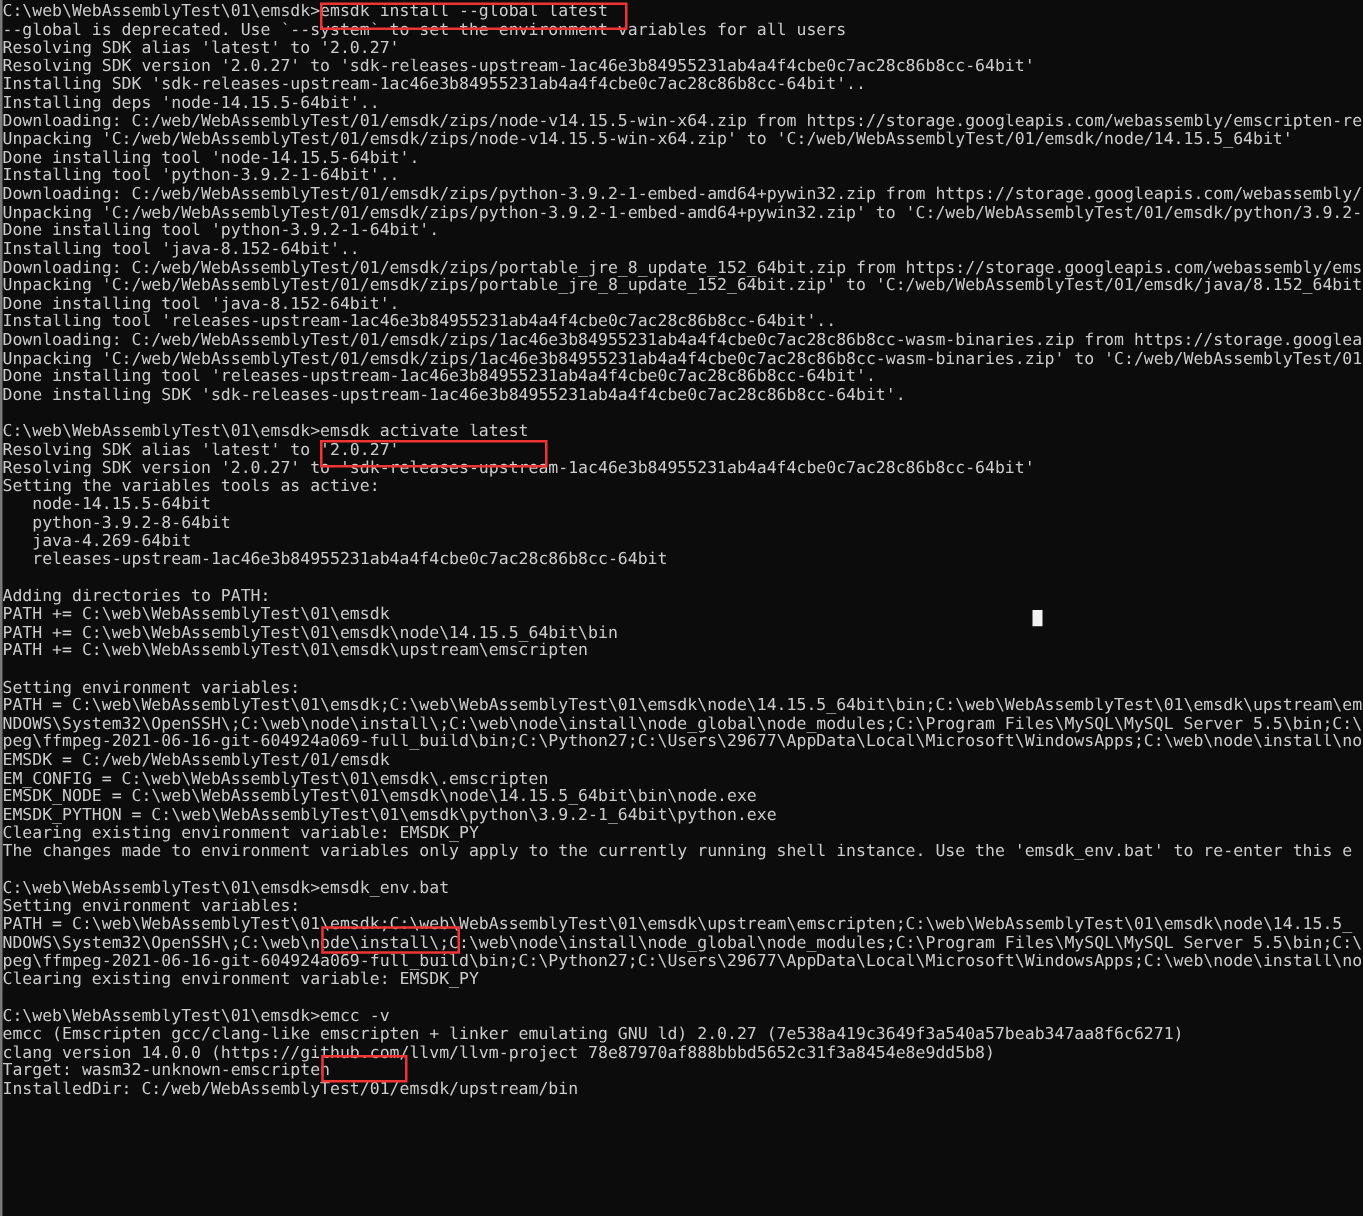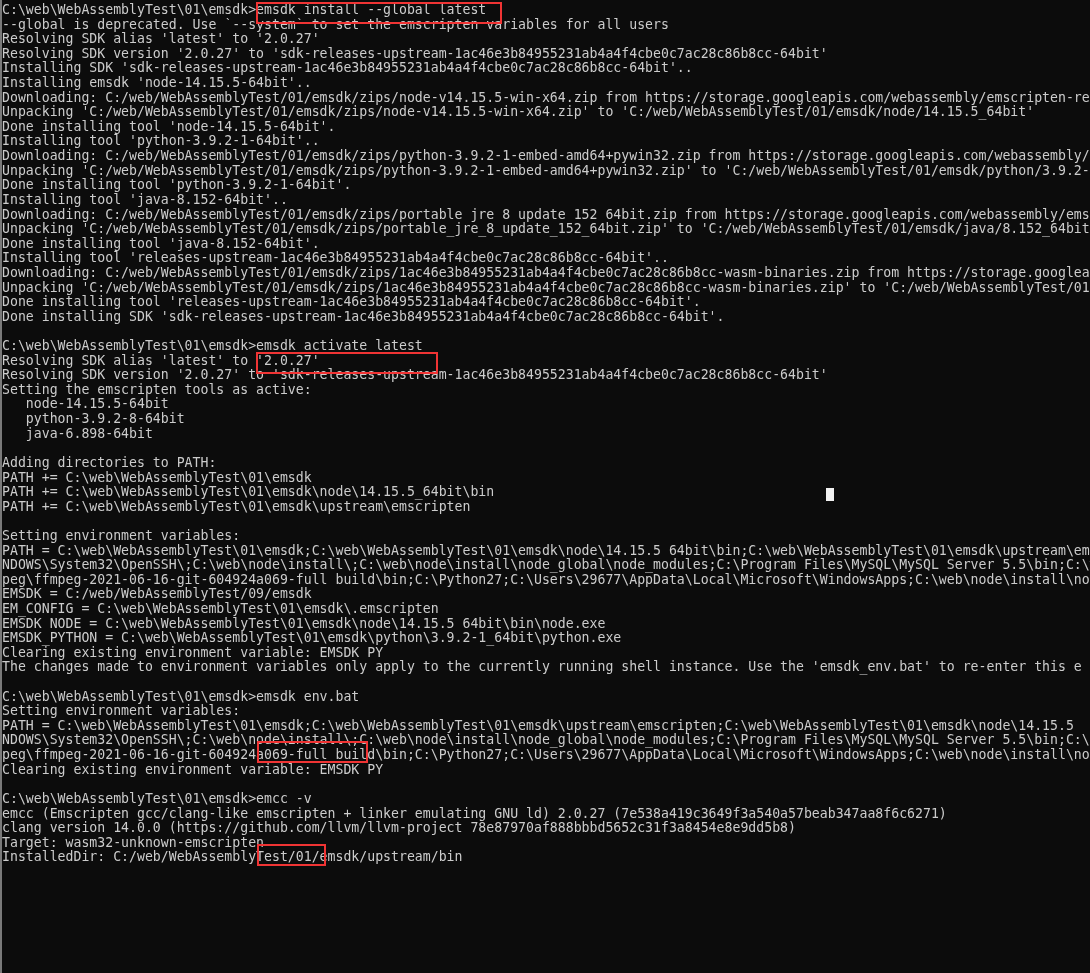--- a/index.html
+++ b/index.html
@@ -56,60 +56,61 @@
 </style>
 </head>
 <body>
 
 <div id="terminal">
 
   <div id="left-gutter"></div>
 
   <div id="screen-area">
       <div class="line">C:\web\WebAssemblyTest\01\emsdk&gt;emsdk install --global latest</div>
-      <div class="line">--global is deprecated. Use `--system` to set the emscripten variables for all users</div>
+      <div class="line">--global is deprecated. Use `--system` to set the environment variables for all users</div>
       <div class="line">Resolving SDK alias 'latest' to '2.0.27'</div>
       <div class="line">Resolving SDK version '2.0.27' to 'sdk-releases-upstream-1ac46e3b84955231ab4a4f4cbe0c7ac28c86b8cc-64bit'</div>
       <div class="line">Installing SDK 'sdk-releases-upstream-1ac46e3b84955231ab4a4f4cbe0c7ac28c86b8cc-64bit'..</div>
-      <div class="line">Installing emsdk 'node-14.15.5-64bit'..</div>
+      <div class="line">Installing deps 'node-14.15.5-64bit'..</div>
       <div class="line">Downloading: C:/web/WebAssemblyTest/01/emsdk/zips/node-v14.15.5-win-x64.zip from https://storage.googleapis.com/webassembly/emscripten-releases-builds/deps/node-v14.15.5-win-x64.zip, 30819697 Bytes</div>
       <div class="line">Unpacking 'C:/web/WebAssemblyTest/01/emsdk/zips/node-v14.15.5-win-x64.zip' to 'C:/web/WebAssemblyTest/01/emsdk/node/14.15.5_64bit'</div>
       <div class="line">Done installing tool 'node-14.15.5-64bit'.</div>
       <div class="line">Installing tool 'python-3.9.2-1-64bit'..</div>
       <div class="line">Downloading: C:/web/WebAssemblyTest/01/emsdk/zips/python-3.9.2-1-embed-amd64+pywin32.zip from https://storage.googleapis.com/webassembly/emscripten-releases-builds/deps/python-3.9.2-1-embed-amd64+pywin32.zip, 13232560 Bytes</div>
       <div class="line">Unpacking 'C:/web/WebAssemblyTest/01/emsdk/zips/python-3.9.2-1-embed-amd64+pywin32.zip' to 'C:/web/WebAssemblyTest/01/emsdk/python/3.9.2-1_64bit'</div>
       <div class="line">Done installing tool 'python-3.9.2-1-64bit'.</div>
       <div class="line">Installing tool 'java-8.152-64bit'..</div>
       <div class="line">Downloading: C:/web/WebAssemblyTest/01/emsdk/zips/portable_jre_8_update_152_64bit.zip from https://storage.googleapis.com/webassembly/emscripten-releases-builds/deps/portable_jre_8_update_152_64bit.zip, 69241499 Bytes</div>
       <div class="line">Unpacking 'C:/web/WebAssemblyTest/01/emsdk/zips/portable_jre_8_update_152_64bit.zip' to 'C:/web/WebAssemblyTest/01/emsdk/java/8.152_64bit'</div>
       <div class="line">Done installing tool 'java-8.152-64bit'.</div>
       <div class="line">Installing tool 'releases-upstream-1ac46e3b84955231ab4a4f4cbe0c7ac28c86b8cc-64bit'..</div>
       <div class="line">Downloading: C:/web/WebAssemblyTest/01/emsdk/zips/1ac46e3b84955231ab4a4f4cbe0c7ac28c86b8cc-wasm-binaries.zip from https://storage.googleapis.com/webassembly/emscripten-releases-builds/win/1ac46e3b84955231ab4a4f4cbe0c7ac28c86b8cc/wasm-binaries.zip</div>
       <div class="line">Unpacking 'C:/web/WebAssemblyTest/01/emsdk/zips/1ac46e3b84955231ab4a4f4cbe0c7ac28c86b8cc-wasm-binaries.zip' to 'C:/web/WebAssemblyTest/01/emsdk/upstream'</div>
       <div class="line">Done installing tool 'releases-upstream-1ac46e3b84955231ab4a4f4cbe0c7ac28c86b8cc-64bit'.</div>
       <div class="line">Done installing SDK 'sdk-releases-upstream-1ac46e3b84955231ab4a4f4cbe0c7ac28c86b8cc-64bit'.</div>
       <div class="line blank">&nbsp;</div>
       <div class="line">C:\web\WebAssemblyTest\01\emsdk&gt;emsdk activate latest</div>
       <div class="line">Resolving SDK alias 'latest' to '2.0.27'</div>
       <div class="line">Resolving SDK version '2.0.27' to 'sdk-releases-upstream-1ac46e3b84955231ab4a4f4cbe0c7ac28c86b8cc-64bit'</div>
-      <div class="line">Setting the emscripten tools as active:</div>
+      <div class="line">Setting the variables tools as active:</div>
       <div class="line">   node-14.15.5-64bit</div>
       <div class="line">   python-3.9.2-8-64bit</div>
-      <div class="line">   java-6.898-64bit</div>
+      <div class="line">   java-4.269-64bit</div>
+      <div class="line">   releases-upstream-1ac46e3b84955231ab4a4f4cbe0c7ac28c86b8cc-64bit</div>
       <div class="line blank">&nbsp;</div>
       <div class="line">Adding directories to PATH:</div>
       <div class="line">PATH += C:\web\WebAssemblyTest\01\emsdk</div>
       <div class="line">PATH += C:\web\WebAssemblyTest\01\emsdk\node\14.15.5_64bit\bin</div>
       <div class="line">PATH += C:\web\WebAssemblyTest\01\emsdk\upstream\emscripten</div>
       <div class="line blank">&nbsp;</div>
       <div class="line">Setting environment variables:</div>
       <div class="line">PATH = C:\web\WebAssemblyTest\01\emsdk;C:\web\WebAssemblyTest\01\emsdk\node\14.15.5_64bit\bin;C:\web\WebAssemblyTest\01\emsdk\upstream\emscripten;C:\WI</div>
       <div class="line">NDOWS\System32\OpenSSH\;C:\web\node\install\;C:\web\node\install\node_global\node_modules;C:\Program Files\MySQL\MySQL Server 5.5\bin;C:\web\ffm</div>
       <div class="line">peg\ffmpeg-2021-06-16-git-604924a069-full_build\bin;C:\Python27;C:\Users\29677\AppData\Local\Microsoft\WindowsApps;C:\web\node\install\node_glo</div>
-      <div class="line">EMSDK = C:/web/WebAssemblyTest/09/emsdk</div>
+      <div class="line">EMSDK = C:/web/WebAssemblyTest/01/emsdk</div>
       <div class="line">EM_CONFIG = C:\web\WebAssemblyTest\01\emsdk\.emscripten</div>
       <div class="line">EMSDK_NODE = C:\web\WebAssemblyTest\01\emsdk\node\14.15.5_64bit\bin\node.exe</div>
       <div class="line">EMSDK_PYTHON = C:\web\WebAssemblyTest\01\emsdk\python\3.9.2-1_64bit\python.exe</div>
       <div class="line">Clearing existing environment variable: EMSDK_PY</div>
       <div class="line">The changes made to environment variables only apply to the currently running shell instance. Use the 'emsdk_env.bat' to re-enter this e</div>
       <div class="line blank">&nbsp;</div>
       <div class="line">C:\web\WebAssemblyTest\01\emsdk&gt;emsdk_env.bat</div>
       <div class="line">Setting environment variables:</div>
       <div class="line">PATH = C:\web\WebAssemblyTest\01\emsdk;C:\web\WebAssemblyTest\01\emsdk\upstream\emscripten;C:\web\WebAssemblyTest\01\emsdk\node\14.15.5_</div>
       <div class="line">NDOWS\System32\OpenSSH\;C:\web\node\install\;C:\web\node\install\node_global\node_modules;C:\Program Files\MySQL\MySQL Server 5.5\bin;C:\</div>

